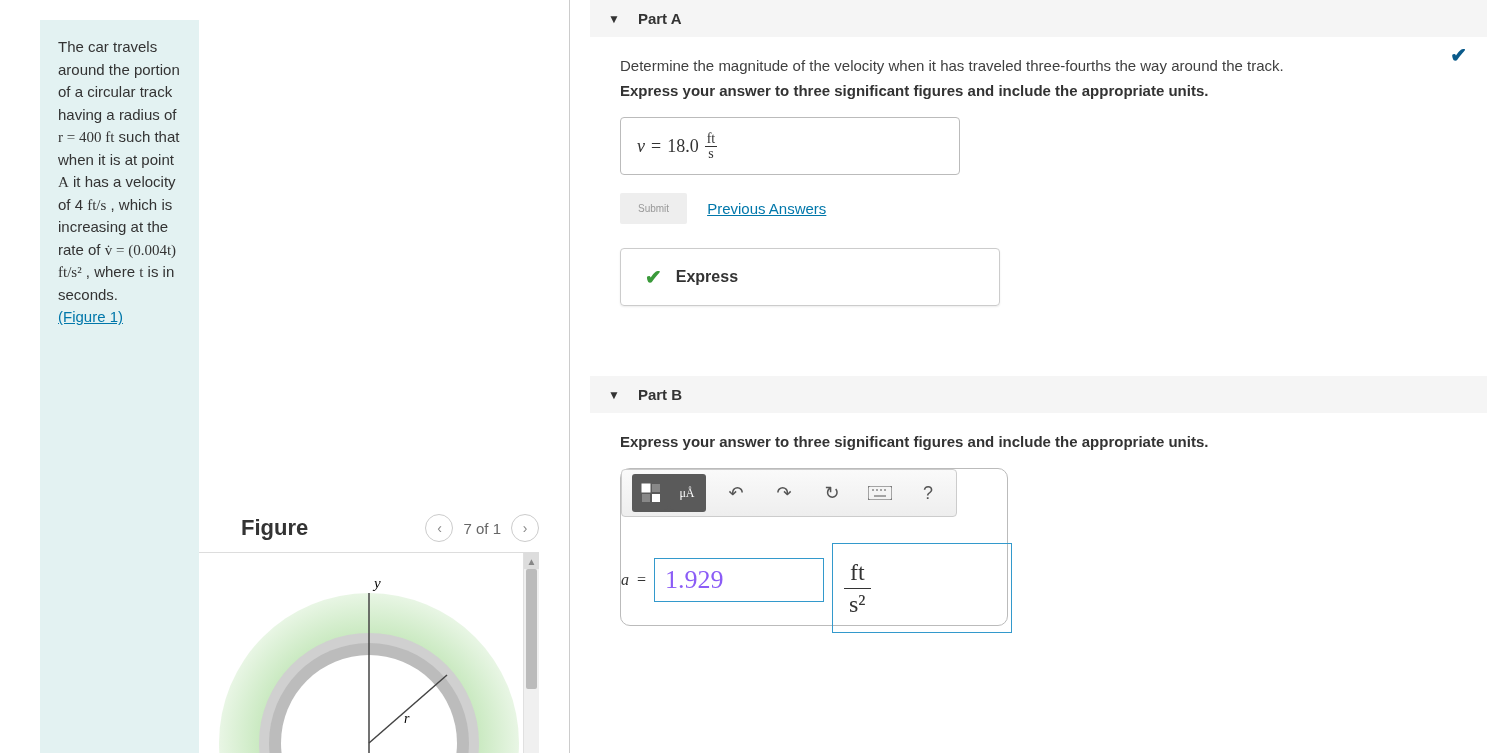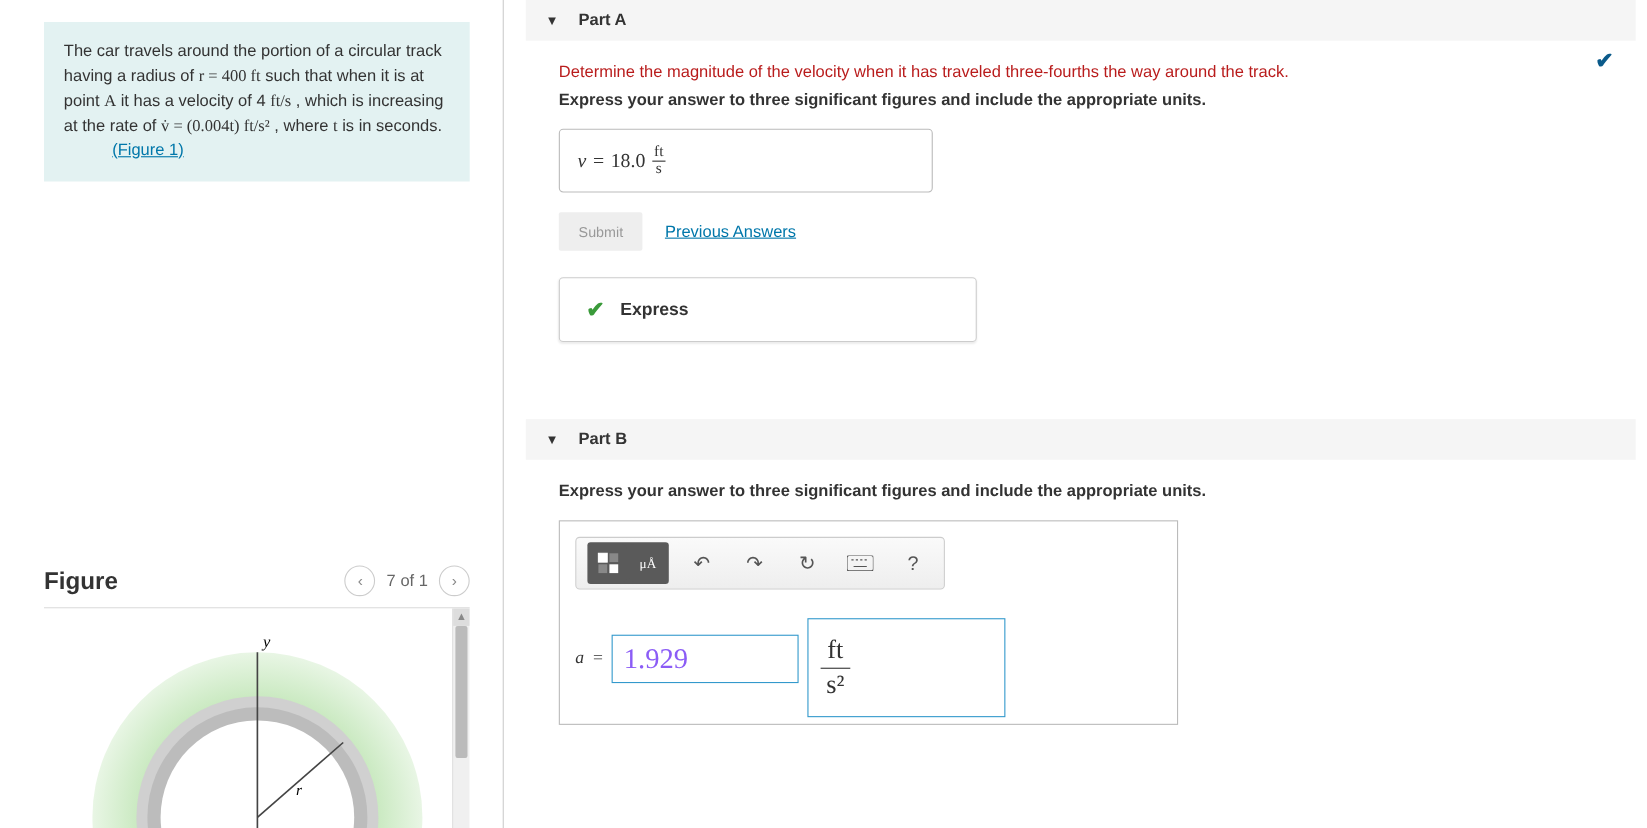--- a/index.html
+++ b/index.html
@@ -5,43 +5,43 @@
   * { box-sizing: border-box; }
   body {
     margin: 0;
     font-family: Arial, Helvetica, sans-serif;
     font-size: 15px;
     color: #333;
     background: #fff;
   }
   .container { display: flex; width: 1497px; height: 753px; }
   .left-col {
-    width: 458px;
+    width: 570px;
     padding: 20px 30px 0 40px;
     border-right: 1px solid #ccc;
     display: flex;
-    flex-direction: column;
+    flex-direction: row;
   }
   .problem-box {
     background: #e3f2f2;
     padding: 16px 18px;
     line-height: 1.5;
     color: #333;
   }
   .problem-box .serif { font-family: "Times New Roman", serif; }
-  .figlink { color: #0077aa; text-decoration: underline; margin-left: 44px; }
+  .figlink { color: #0077aa; text-decoration: underline; }
   .figure-section { margin-top: auto; padding-top: 40px; }
   .figure-header {
     display: flex;
     align-items: center;
     justify-content: space-between;
     border-bottom: 1px solid #ddd;
     padding-bottom: 10px;
   }
-  .figure-title { font-size: 22px; font-weight: bold; color: #333; }
+  .figure-title { font-size: 22px; font-weight: bold; color: #333; margin-left: 42px; }
   .fig-nav { display: flex; align-items: center; gap: 10px; color: #666; }
   .nav-btn {
     width: 28px; height: 28px; border-radius: 50%;
     border: 1px solid #ccc; background: #fff;
     display: flex; align-items: center; justify-content: center;
     color: #888; font-size: 14px;
   }
   .figure-body {
     position: relative; height: 200px; overflow: hidden;
     display: flex; justify-content: center;
@@ -70,53 +70,53 @@
     font-size: 15px;
     position: relative;
   }
   .part-caret { margin-right: 18px; font-size: 12px; }
   .part-check {
     position: absolute; right: 20px; top: 100%;
     color: #0a5a8a; font-size: 20px; font-weight: bold;
     transform: translateY(6px);
   }
   .part-body { padding: 20px 20px 20px 30px; }
-  .prompt { margin-bottom: 8px; color: #b91c1c; }
+  .prompt { margin-bottom: 8px; color: #404040; }
   .instruct { font-weight: bold; margin-bottom: 18px; }
   .answer-readonly {
     display: inline-flex; align-items: center;
     border: 1px solid #bbb; border-radius: 4px;
     padding: 10px 16px; min-width: 340px; height: 58px;
     font-family: "Times New Roman", serif; font-size: 18px;
   }
   .frac {
     display: inline-flex; flex-direction: column; align-items: center;
     font-size: 14px; line-height: 1; margin-left: 6px;
   }
   .frac .num { border-bottom: 1px solid #333; padding: 0 2px; }
   .frac .den { padding: 0 2px; }
   .btn-row { margin-top: 18px; display: flex; align-items: center; gap: 20px; }
   .submit-btn {
     background: #eee; color: #999; border: none;
-    padding: 10px 18px; font-size: 13px; border-radius: 2px;
+    padding: 10px 18px; font-size: 10px; border-radius: 2px;
   }
   .prev-link { color: #0077aa; text-decoration: underline; font-weight: normal; }
   .correct-box {
     margin-top: 24px;
     border: 1px solid #ccc; border-radius: 4px;
     padding: 16px 24px; width: 380px;
     display: flex; align-items: center; gap: 14px;
     box-shadow: 0 1px 2px rgba(0,0,0,0.08);
   }
   .correct-check { color: #3a9a3a; font-size: 20px; font-weight: bold; }
   .correct-text { font-weight: bold; font-size: 16px; }
   .partB-header { margin-top: 50px; }
   .input-widget {
-    border: 1px solid #bbb; border-radius: 0;
-    width: 563px; padding: 14px;
+    border: 1px solid #bbb; border-radius: 10px;
+    width: 388px; 
   }
   .toolbar {
     display: flex; align-items: center; gap: 12px;
     background: linear-gradient(#fafafa,#eee);
     border: 1px solid #ccc; border-radius: 4px;
     padding: 4px 10px; width: fit-content;
   }
   .tool-btn {
     width: 36px; height: 36px; border-radius: 4px;
     display: flex; align-items: center; justify-content: center;

